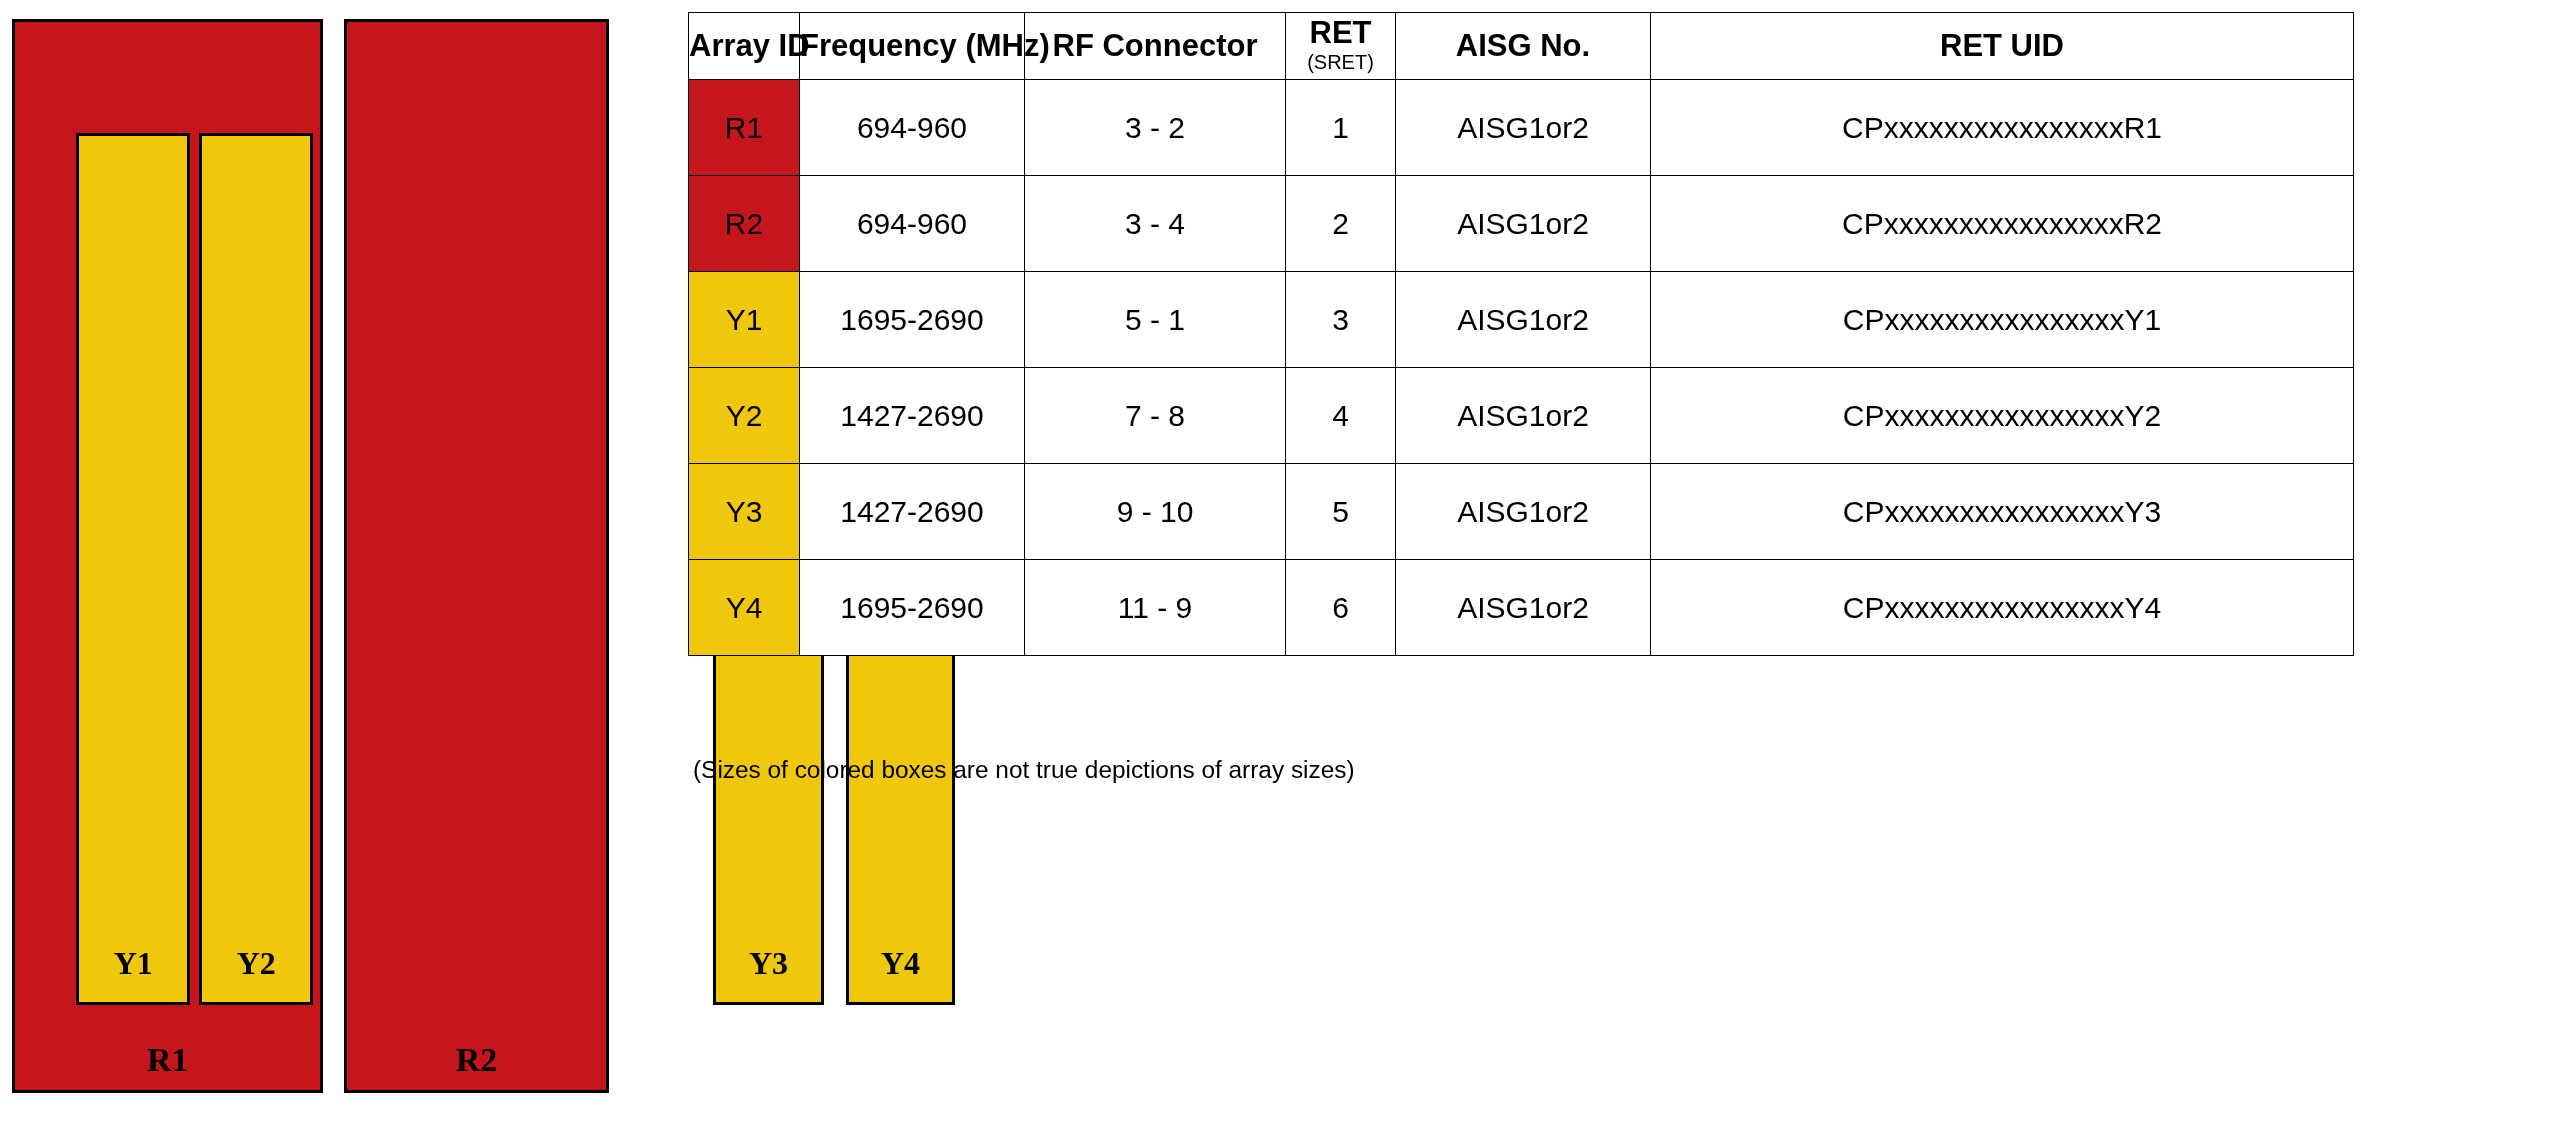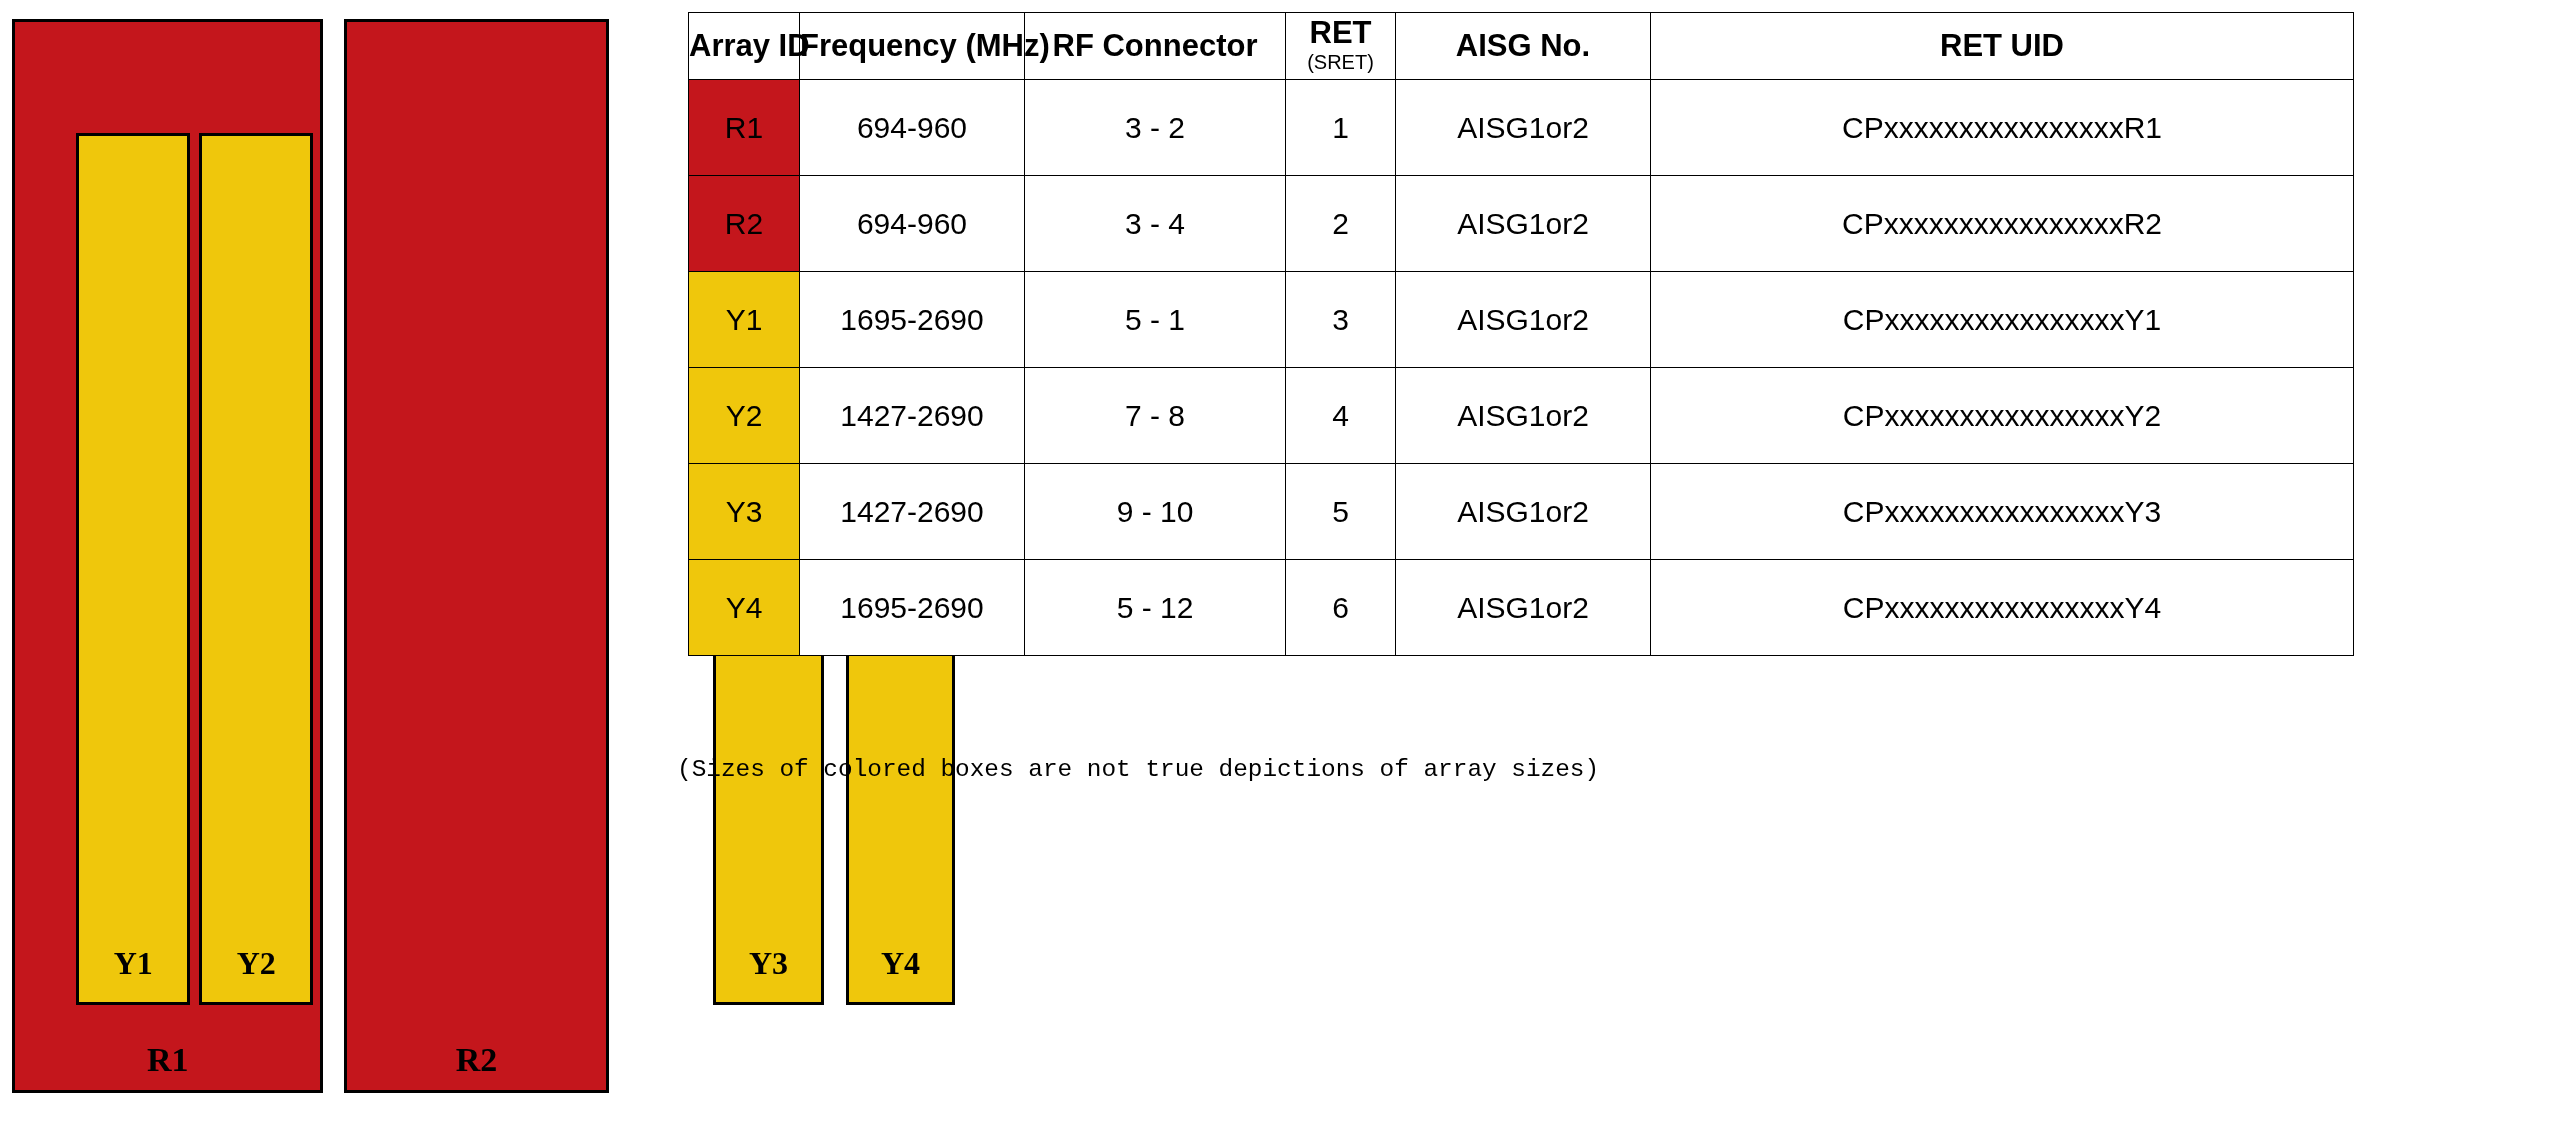--- a/index.html
+++ b/index.html
@@ -125,25 +125,25 @@
     font-weight: normal;
     line-height: 1.3;
   }
 
   td.cell-red    { background: #C4161C; font-weight: bold; }
   td.cell-yellow { background: #EFC70C; font-weight: bold; }
 
   
   #diagram-footnote {
     position: absolute;
-    left: 677px;
+    left: 693px;
     top: 756px;
     font-size: 24.4px;
     color: #000000;
-    font-family: Liberation Mono, monospace;
+    font-family: Liberation Sans, sans-serif;
     white-space: nowrap;
   }
 </style>
 </head>
 <body>
 
 <div id="array-diagram">
 
   <div class="array-panel" id="array-panel-r1">
 
@@ -238,21 +238,21 @@
         <td>1427-2690</td>
         <td>9 - 10</td>
         <td>5</td>
         <td>AISG1or2</td>
         <td>CPxxxxxxxxxxxxxxxxY3</td>
       </tr>
 
       <tr>
         <td class="cell-yellow">Y4</td>
         <td>1695-2690</td>
-        <td>5 - 12</td>
+        <td>11 - 9</td>
         <td>6</td>
         <td>AISG1or2</td>
         <td>CPxxxxxxxxxxxxxxxxY4</td>
       </tr>
 
     </tbody>
   </table>
 </div>
 
 <div id="diagram-footnote">(Sizes of colored boxes are not true depictions of array sizes)</div>

